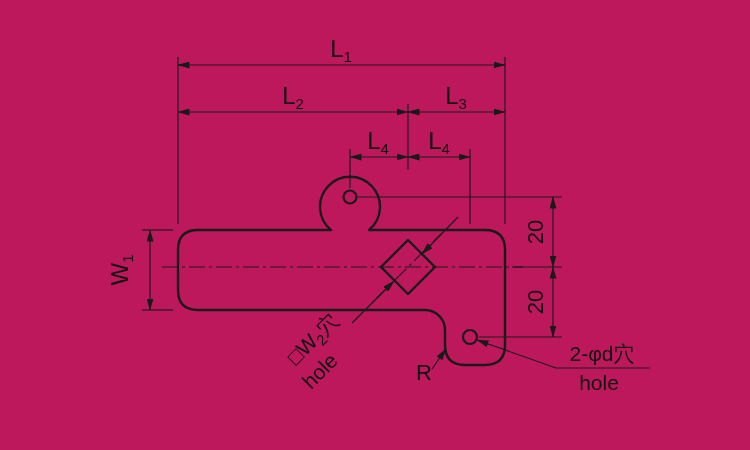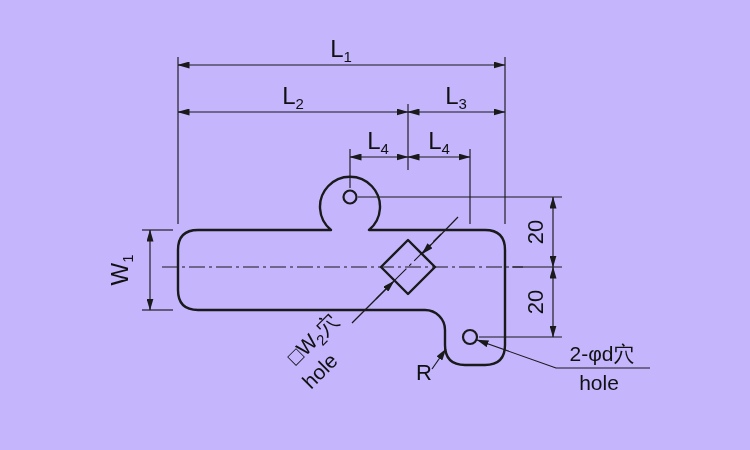--- a/index.html
+++ b/index.html
@@ -1,16 +1,16 @@
 <!DOCTYPE html>
 <html><head>
 <meta charset="utf-8">
 <style>
   html,body{margin:0;padding:0;background:#fff;}
-  .stage{position:relative;width:750px;height:450px;background:#c4b5fd;overflow:hidden;}
+  .stage{position:relative;width:750px;height:450px;background:#be185d;overflow:hidden;}
   svg text{font-family:"Liberation Sans","DejaVu Sans",sans-serif;fill:#111;}
   .outline{fill:none;stroke:#1a1a1a;stroke-width:2.4;stroke-linejoin:round;}
   .hole{fill:none;stroke:#1a1a1a;stroke-width:2.2;}
   .thin{fill:none;stroke:#1a1a1a;stroke-width:1.15;}
   .cl{fill:none;stroke:#1a1a1a;stroke-width:1.1;stroke-dasharray:16 4 3 4;}
   .dim-text{font-size:24px;}
   .sub{font-size:15px;}
   .num{font-size:22px;}
   .callout{font-size:21px;}
   .rlabel{font-size:22px;}

